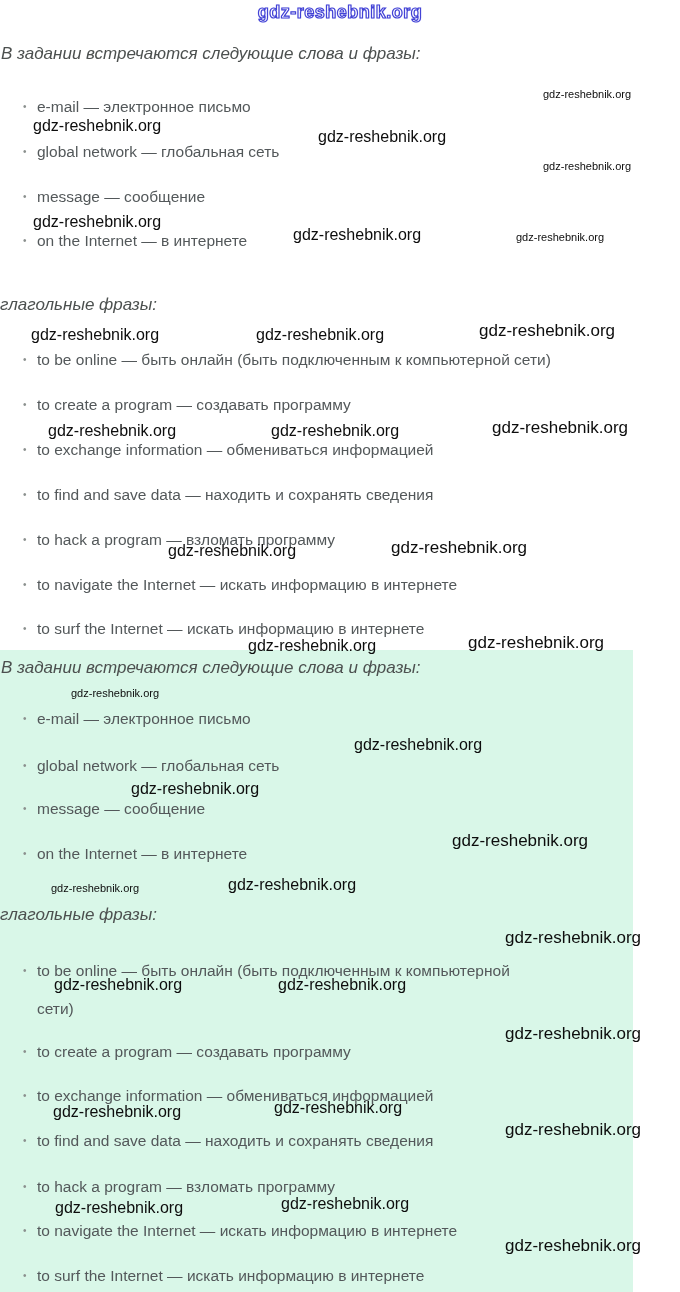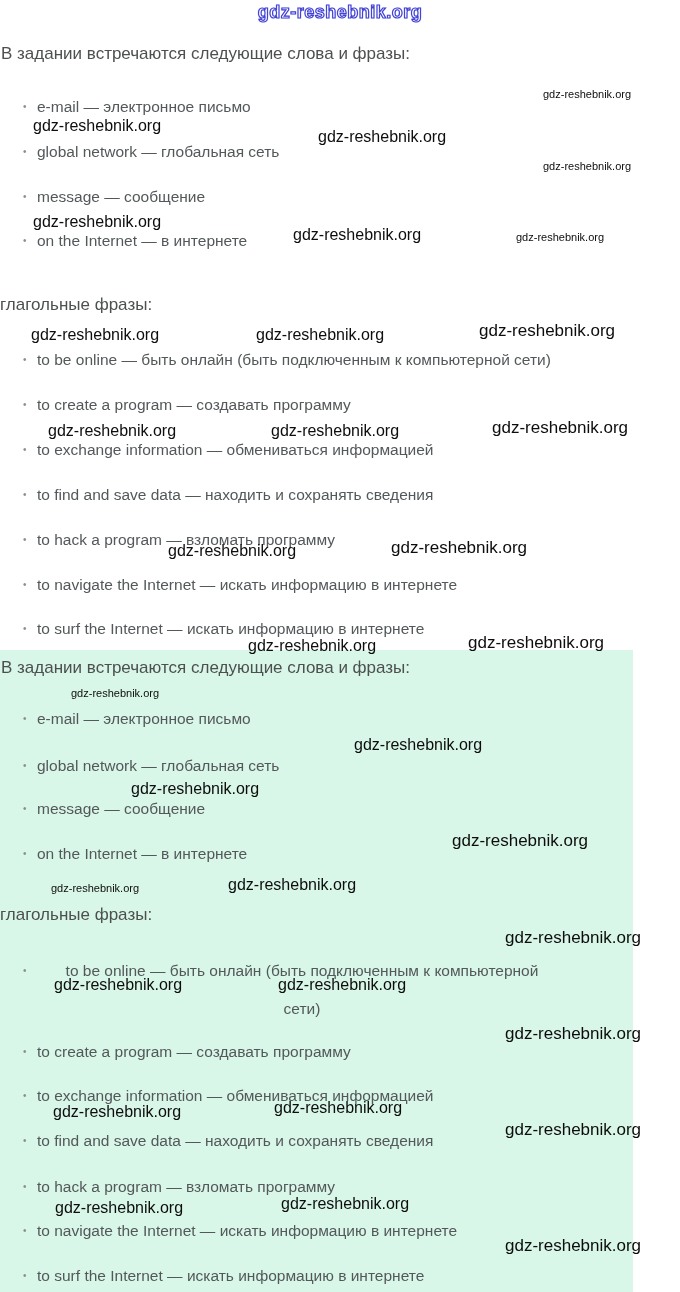--- a/index.html
+++ b/index.html
@@ -21,33 +21,33 @@
     position:absolute;
     left:0; top:2px; width:680px;
     text-align:center;
     font-size:18px; font-weight:700; letter-spacing:0.5px;
     color:#ffffff;
     -webkit-text-stroke:1.2px #4343d6;
     text-shadow:0 0 1px #4343d6;
   }
   .heading {
     position:absolute;
+    font-style:italic;
     font-size:17px;
     color:#4c504f;
     white-space:nowrap;
   }
   .li {
     position:absolute;
     left:22px;
     padding-left:15px;
     font-size:15.5px;
     line-height:20px;
     color:#53585a;
     white-space:nowrap;
-    text-align:center;
   }
   .li::before {
     content:"\2022";
     position:absolute;
     left:1px; top:0;
     font-size:10px;
     line-height:20px;
     color:#8b908e;
   }
   .li.wrap2 {

